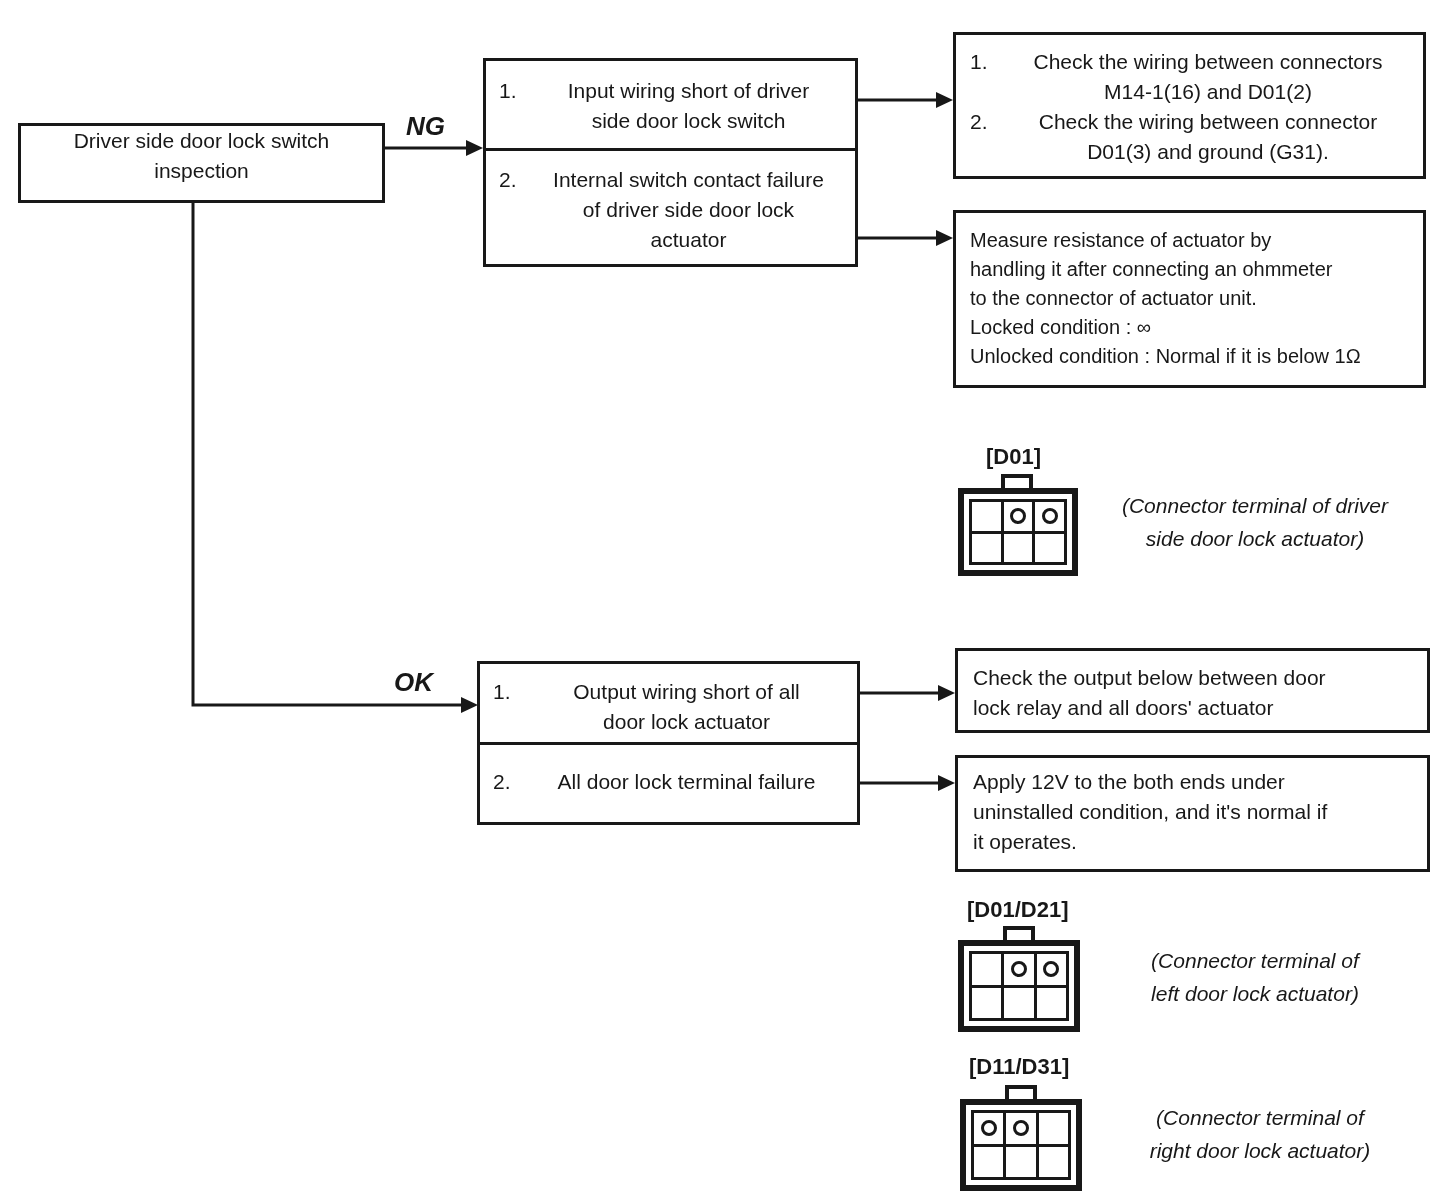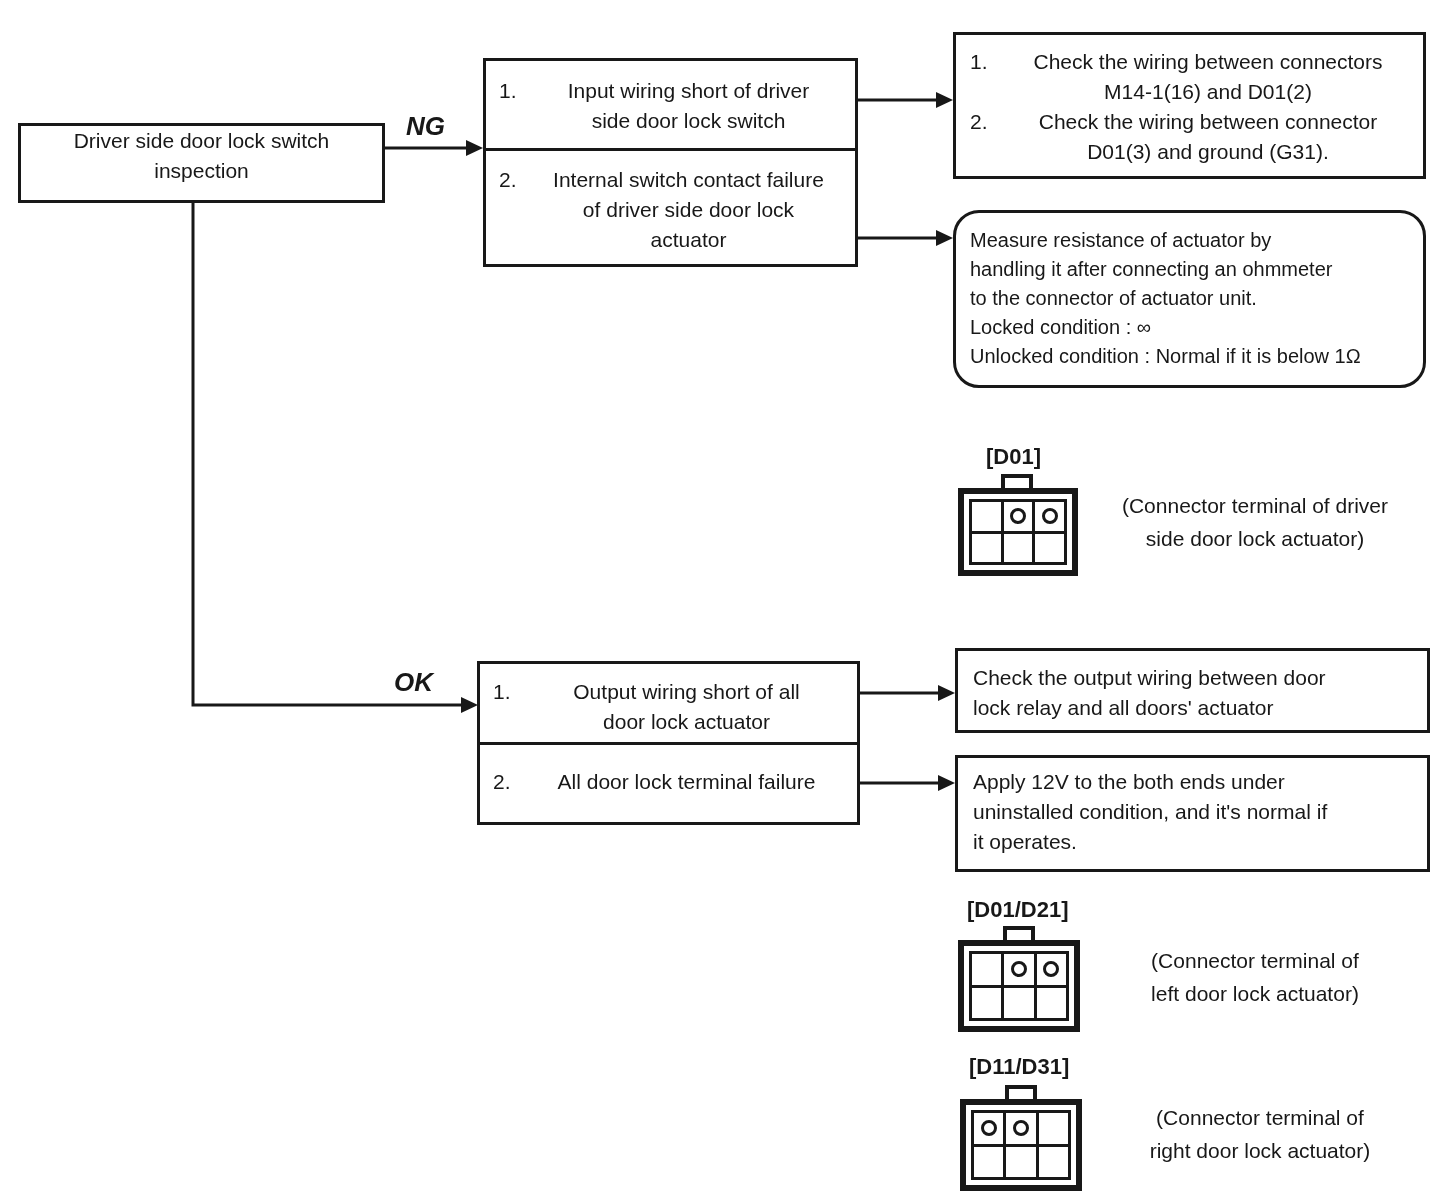--- a/index.html
+++ b/index.html
@@ -81,20 +81,21 @@
     box-sizing:border-box;
     background:var(--paper);
   }
   .conn-caption{
     position:absolute;
     white-space:pre-line;
     text-align:center;
     font-size:21px;
     line-height:33px;
     color:var(--ink);
+    font-style:italic;
   }
   svg.wires{
     position:absolute;left:0;top:0;
     width:1456px;height:1202px;
     pointer-events:none;
   }
   svg.wires line, svg.wires polyline{stroke:var(--ink);stroke-width:3;fill:none;}
   svg.wires polygon{fill:var(--ink);stroke:none;}
 </style>
 </head>
@@ -154,21 +155,21 @@
       <span class="txt">Check the wiring between connectors
 M14-1(16) and D01(2)</span>
     </div>
     <div class="item">
       <span class="num">2.</span>
       <span class="txt">Check the wiring between connector
 D01(3) and ground (G31).</span>
     </div>
   </div>
 
-  <div class="box" style="left:953px;top:210px;width:473px;height:178px;padding:13px 6px 0 14px;font-size:20px;line-height:29px;border-radius:26px;">
+  <div class="box" style="left:953px;top:210px;width:473px;height:178px;padding:13px 6px 0 14px;font-size:20px;line-height:29px;">
     <div class="plain">Measure resistance of actuator by
 handling it after connecting an ohmmeter
 to the connector of actuator unit.
 Locked condition : ∞
 Unlocked condition : Normal if it is below 1Ω</div>
   </div>
 
   <div class="conn-label" style="left:986px;top:445px;">[D01]</div>
   <div class="conn-tab" style="left:1001px;top:474px;width:32px;height:18px;"></div>
   <div class="conn-figure" style="left:958px;top:488px;width:120px;height:88px;">
@@ -198,21 +199,21 @@
     </div>
     <div class="sec" style="height:80px;padding:22px 8px 0 13px;">
       <div class="item">
         <span class="num">2.</span>
         <span class="txt">All door lock terminal failure</span>
       </div>
     </div>
   </div>
 
   <div class="box" style="left:955px;top:648px;width:475px;height:85px;padding:12px 8px 0 15px;">
-    <div class="plain">Check the output wiring between door
+    <div class="plain">Check the output below between door
 lock relay and all doors' actuator</div>
   </div>
 
   <div class="box" style="left:955px;top:755px;width:475px;height:117px;padding:9px 8px 0 15px;">
     <div class="plain">Apply 12V to the both ends under
 uninstalled condition, and it's normal if
 it operates.</div>
   </div>
 
   <div class="conn-label" style="left:967px;top:898px;">[D01/D21]</div>

